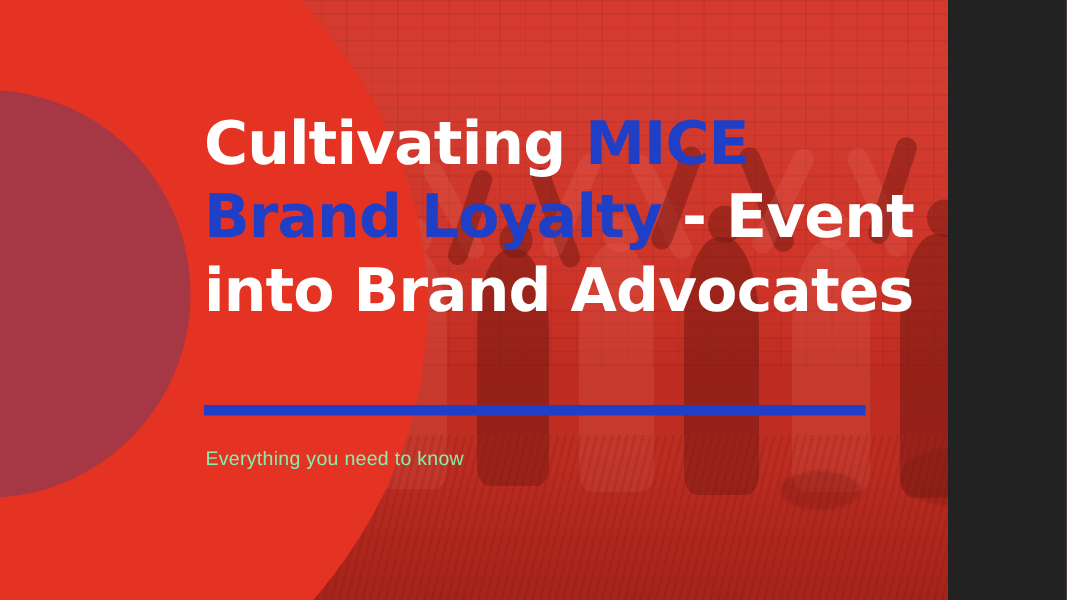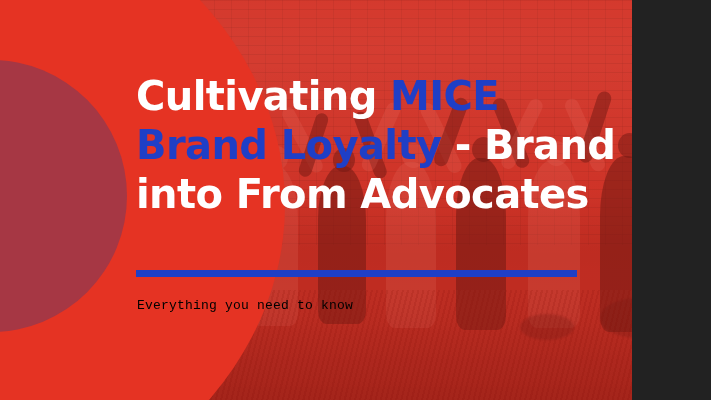--- a/index.html
+++ b/index.html
@@ -88,22 +88,22 @@
     position:absolute;left:0;top:270px;
     width:441px;height:7px;
     background:#1f3fc6;
   }
   .subtitle{
     position:absolute;left:1px;top:298px;
     margin:0;
     font-size:13px;
     font-weight:400;
     letter-spacing:.2px;
-    color:#000000;
-    font-family:Liberation Mono, monospace;
+    color:#86efac;
+    font-family:Liberation Sans, sans-serif;
   }
 </style>
 </head>
 <body>
 
 <div id="stage">
 
   <div class="photo">
     <div class="photo-base"></div>
     <div class="bricks"></div>
@@ -156,22 +156,22 @@
     <div class="veil2"></div>
   </div>
 
   <div class="redpanel-fill"></div>
   <div class="redpanel"></div>
   <div class="darkcircle"></div>
 
   <div class="content">
     <h1 class="title">
       <span class="ln"><span>Cultivating </span><span class="hl">MICE</span></span>
-      <span class="ln"><span class="hl">Brand Loyalty</span><span> - Brand</span></span>
-      <span class="ln">into From Advocates</span>
+      <span class="ln"><span class="hl">Brand Loyalty</span><span> - Event</span></span>
+      <span class="ln">into Brand Advocates</span>
     </h1>
 
     <div class="underline"></div>
 
     <p class="subtitle">Everything you need to know</p>
   </div>
 
 </div>
 
 </body></html>

